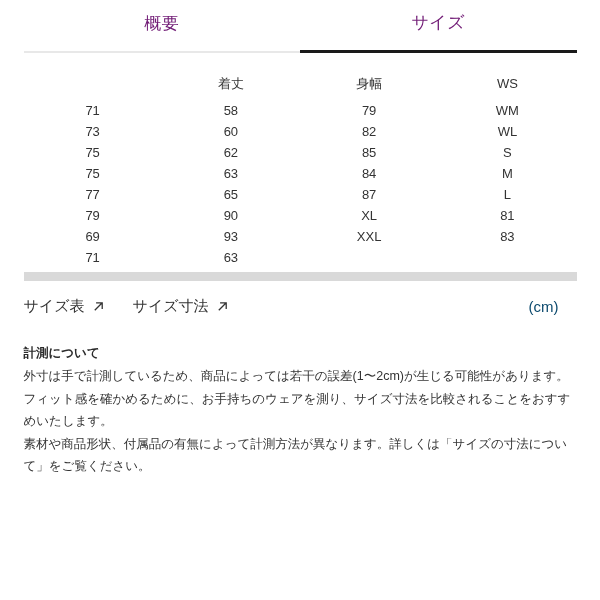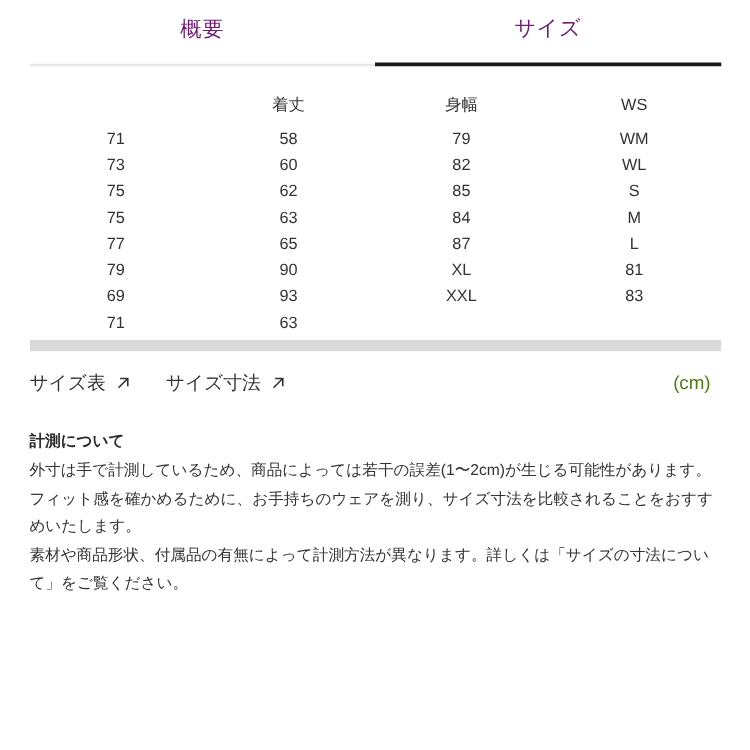--- a/index.html
+++ b/index.html
@@ -79,22 +79,22 @@
     color: #333333;
     text-decoration: none;
     cursor: pointer;
     margin-right: 28px;
   }
   .text-link svg {
     display: block;
   }
   .unit-note {
     margin-left: auto;
-    margin-right: 8px;
-    color: #4d7c0f;
+    margin-right: 18px;
+    color: #0c4a6e;
   }
   
   .section { margin-top: 26px; }
   .section + .section { }
   .section h3 {
     margin: 0;
     font-size: 12.5px;
     font-weight: bold;
     line-height: 22px;
     color: #2b2b2b;

